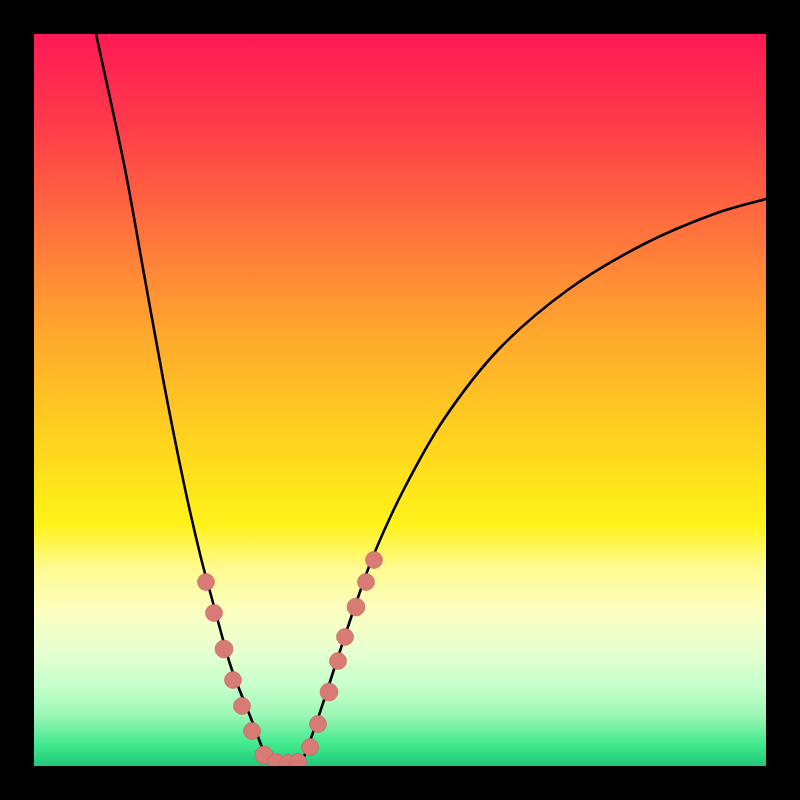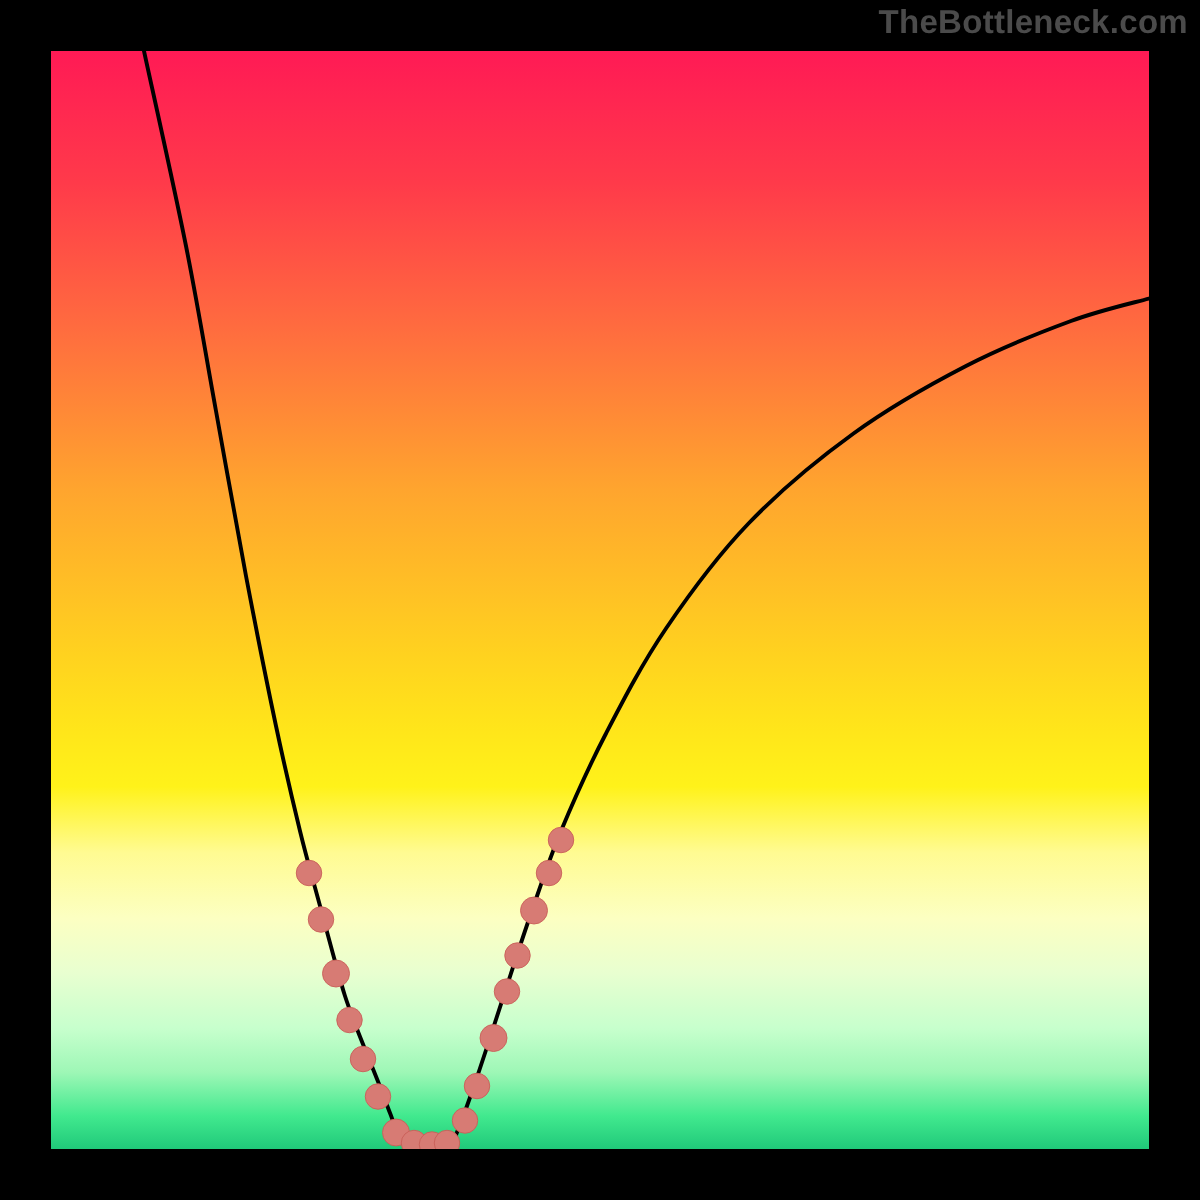--- a/index.html
+++ b/index.html
@@ -54,21 +54,20 @@
     left: 0;
     top: 0;
     width: 732px;
     height: 732px;
   }
 </style>
 </head>
 <body>
 
 <div class="container">
-  <div class="watermark">TheBottleneck.com</div>
   <div class="plot-area">
     <svg class="curves" viewBox="0 0 732 732" preserveAspectRatio="none">
       <g id="lines">
           <path d="M 62 0 C 66.66666666666667 21.666666666666668 82 90 90 130 C 98 170 103.33333333333333 203.33333333333334 110 240 C 116.66666666666667 276.6666666666667 123.33333333333333 315 130 350 C 136.66666666666666 385 144 421.6666666666667 150 450 C 156 478.3333333333333 161.33333333333334 500.8333333333333 166 520 C 170.66666666666666 539.1666666666666 174.33333333333334 551.3333333333334 178 565 C 181.66666666666666 578.6666666666666 185 591.1666666666666 188 602 C 191 612.8333333333334 193.33333333333334 621.6666666666666 196 630 C 198.66666666666666 638.3333333333334 201.33333333333334 645 204 652 C 206.66666666666666 659 209.33333333333334 665.3333333333334 212 672 C 214.66666666666666 678.6666666666666 217.66666666666666 686 220 692 C 222.33333333333334 698 224 703 226 708 C 228 713 229.33333333333334 718 232 722 C 234.66666666666666 726 240.33333333333334 730.3333333333334 242 732" stroke="#000000" stroke-width="2.6" fill="none" stroke-linecap="round"></path>
           <path d="M 266 732 C 267.1666666666667 729.1666666666666 270.3333333333333 722 273 715 C 275.6666666666667 708 278.8333333333333 699.1666666666666 282 690 C 285.1666666666667 680.8333333333334 288.1666666666667 671.6666666666666 292 660 C 295.8333333333333 648.3333333333334 300.3333333333333 634.1666666666666 305 620 C 309.6666666666667 605.8333333333334 314.1666666666667 591.6666666666666 320 575 C 325.8333333333333 558.3333333333334 331.6666666666667 540 340 520 C 348.3333333333333 500 358.3333333333333 477.5 370 455 C 381.6666666666667 432.5 394.1666666666667 408.3333333333333 410 385 C 425.8333333333333 361.6666666666667 444.1666666666667 336.6666666666667 465 315 C 485.8333333333333 293.3333333333333 510.8333333333333 272.5 535 255 C 559.1666666666666 237.5 585.8333333333334 222.5 610 210 C 634.1666666666666 197.5 659.6666666666666 187.5 680 180 C 700.3333333333334 172.5 723.3333333333334 167.5 732 165" stroke="#000000" stroke-width="2.6" fill="none" stroke-linecap="round"></path>
           <path d="M 242 732 C 243.66666666666666 732 249 732 252 732 C 255 732 257.6666666666667 732 260 732 C 262.3333333333333 732 265 732 266 732" stroke="#000000" stroke-width="2.6" fill="none" stroke-linecap="round"></path>
         </g>
       <g id="dots">
           <circle cx="172" cy="548" r="8.5" fill="#d77b74" stroke="#c85f58" stroke-width="0.6"></circle>
           <circle cx="180" cy="579" r="8.5" fill="#d77b74" stroke="#c85f58" stroke-width="0.6"></circle>

